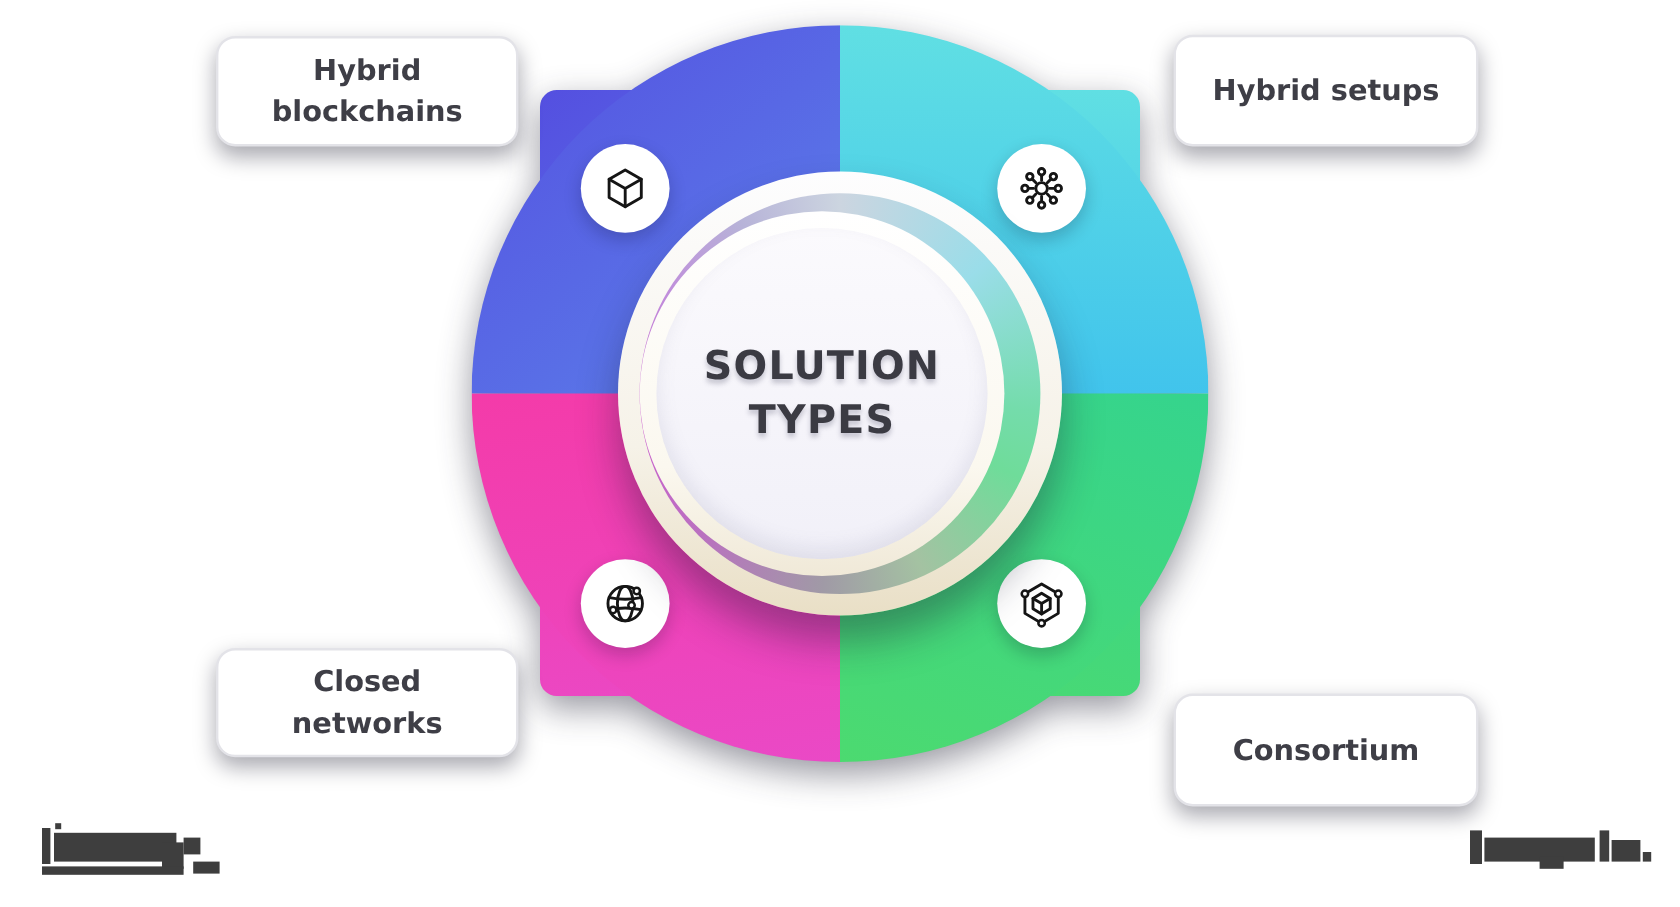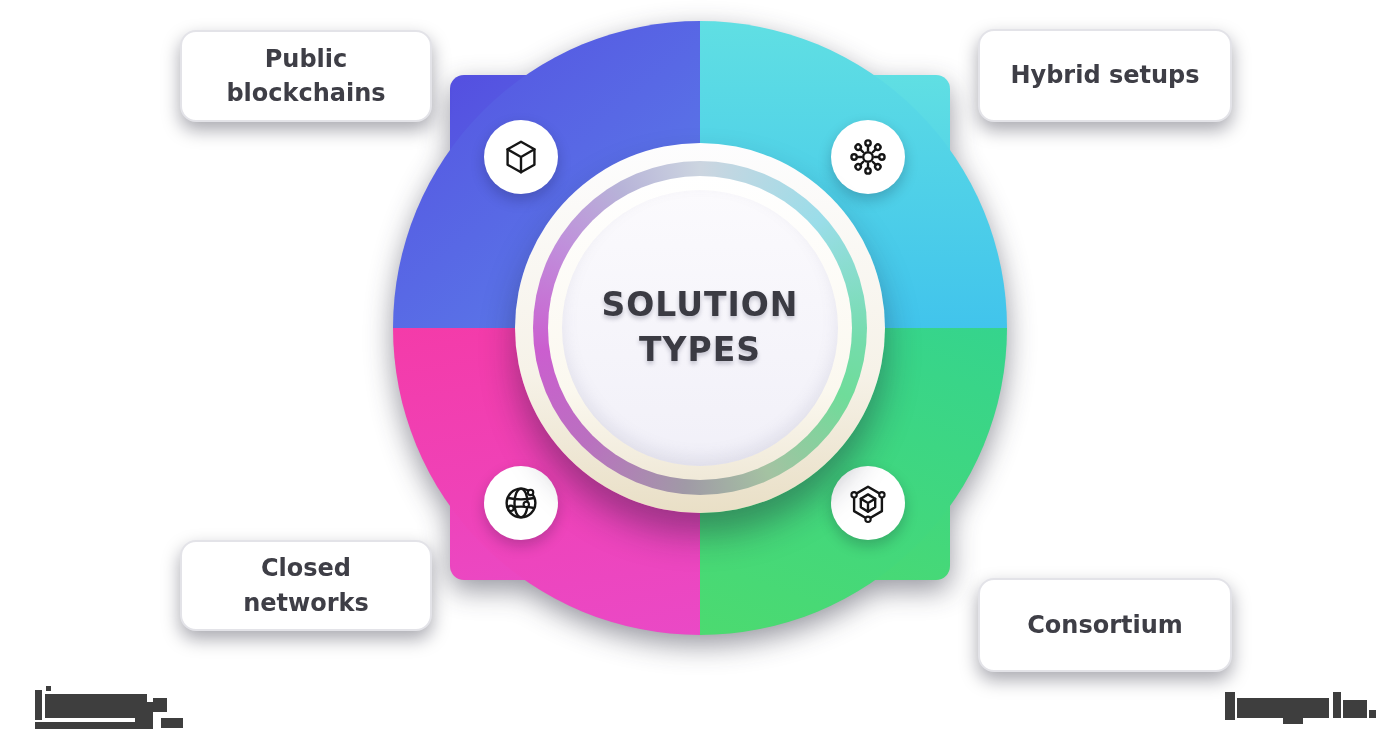--- a/index.html
+++ b/index.html
@@ -29,21 +29,21 @@
   
   .ring-outer{position:absolute;left:515px;top:143px;width:370px;height:370px;border-radius:50%;
               background:linear-gradient(180deg,#fdfdfe 0%,#f6f2e8 62%,#e9dfc6 100%);
               box-shadow:0 22px 34px rgba(25,25,50,.38);
               display:flex;align-items:center;justify-content:center;}
   .ring-color{width:334px;height:334px;border-radius:50%;
               background:conic-gradient(from 0deg,
                 #ccd5e0 0deg,#9adde9 48deg,#74dcab 95deg,#6fdc9a 115deg,
                 #a4c2a2 155deg,#a09aa6 185deg,#ba70c0 225deg,#cb5ecf 262deg,
                 #c08edb 300deg,#b7b3d8 330deg,#ccd5e0 360deg);
-              display:flex;align-items:center;justify-content:center;}
+              display:flex;align-items:center;justify-content:flex-start;}
   .ring-white{width:304px;height:304px;border-radius:50%;
               background:linear-gradient(180deg,#ffffff 0%,#fbf8ef 70%,#f0e9d8 100%);
               display:flex;align-items:center;justify-content:center;}
   .inner-circle{width:276px;height:276px;border-radius:50%;
                 background:linear-gradient(180deg,#fbfafd 0%,#f1f0f8 100%);
                 box-shadow:inset 0 -8px 16px rgba(110,110,150,.14);
                 display:flex;align-items:center;justify-content:center;text-align:center;}
   .center-title{font-size:33px;font-weight:800;letter-spacing:1px;color:#3b3b43;
                 line-height:1.35;white-space:pre-line;
                 text-shadow:0 3px 4px rgba(60,60,90,.28);}
@@ -162,21 +162,21 @@
       <div class="ring-white">
         <div class="inner-circle">
           <div class="center-title">SOLUTION
 TYPES</div>
         </div>
       </div>
     </div>
   </div>
 
   <div class="label-box lb-public">
-    <div class="label-text">Public
+    <div class="label-text">Hybrid
 blockchains</div>
   </div>
   <div class="label-box lb-hybrid">
     <div class="label-text">Hybrid setups</div>
   </div>
   <div class="label-box lb-closed">
     <div class="label-text">Closed
 networks</div>
   </div>
   <div class="label-box lb-consortium">

